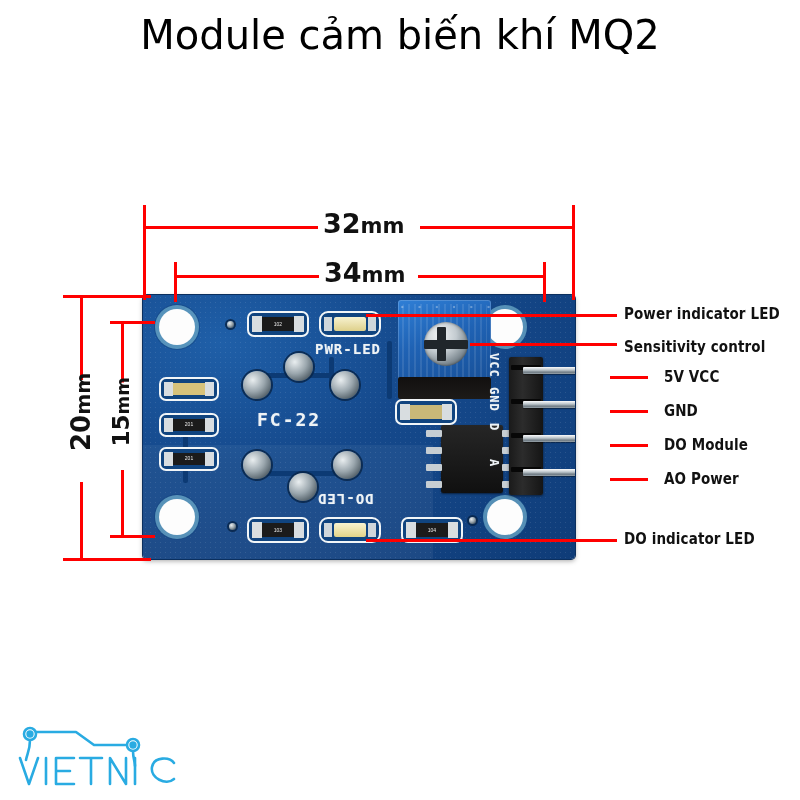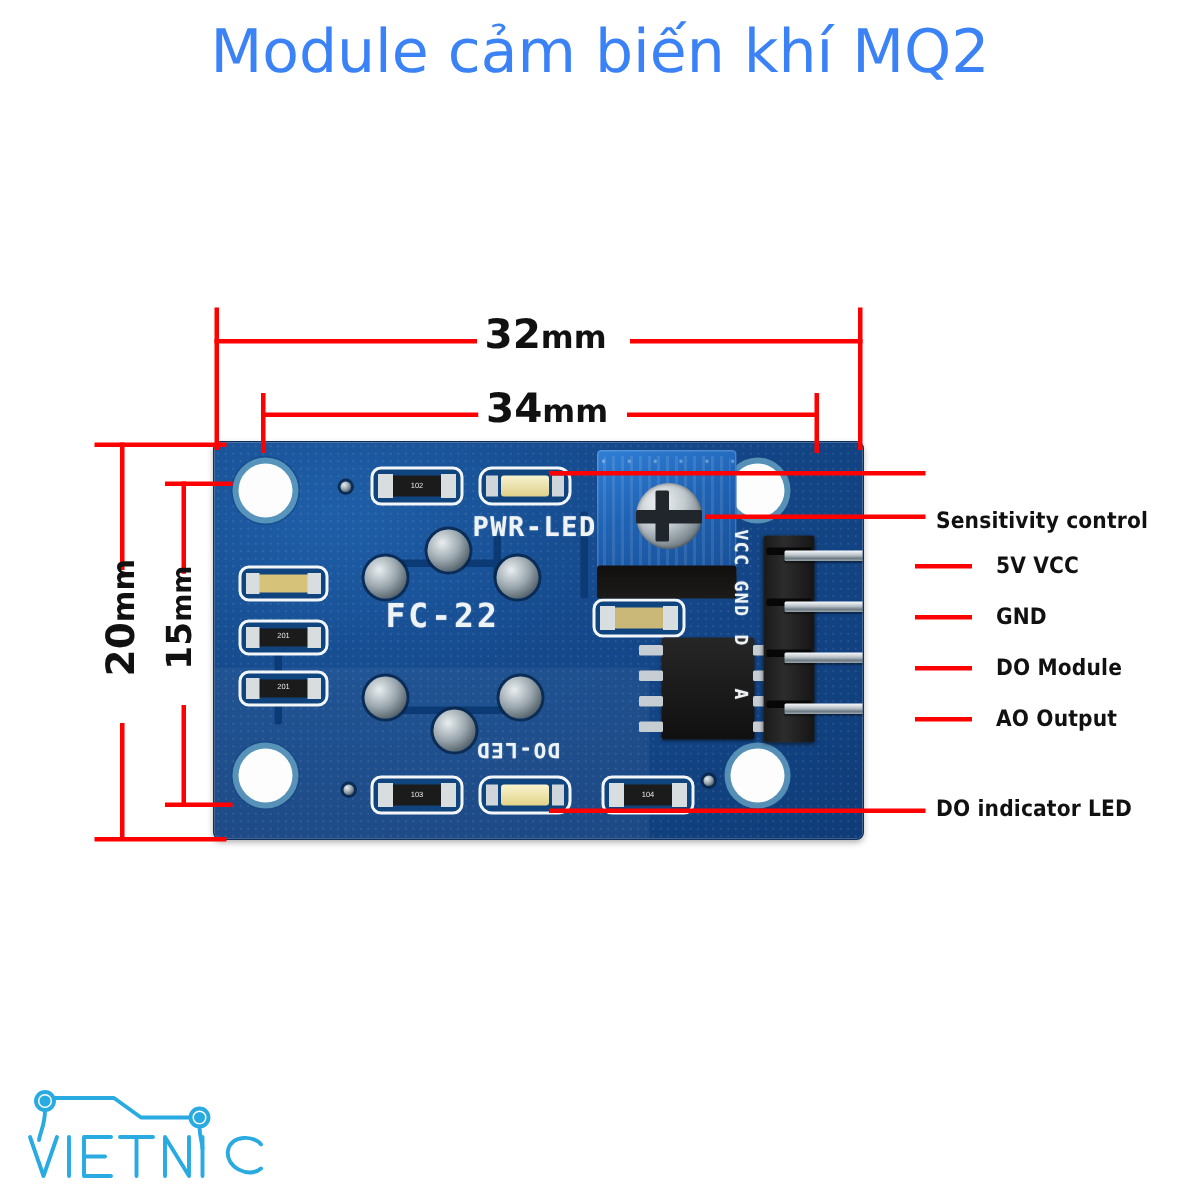--- a/index.html
+++ b/index.html
@@ -6,21 +6,21 @@
   body{
     width:800px;height:800px;background:#ffffff;
     font-family:"Liberation Sans", sans-serif;
     overflow:hidden;position:relative;
   }
   #stage{position:absolute;left:0;top:0;width:800px;height:800px;}
 
   
   #title{
     position:absolute;left:0;top:12px;width:800px;text-align:center;
-    color:#3b82f6;font-size:40px;font-weight:400;letter-spacing:0px;
+    color:#000000;font-size:40px;font-weight:400;letter-spacing:0px;
     font-family:"DejaVu Sans", sans-serif;
     white-space:nowrap;
   }
 
   
   #board{
     position:absolute;left:143px;top:295px;width:432px;height:264px;
     background:
       radial-gradient(ellipse at 18% 18%, #1f5fa8 0%, #15498c 40%, #0f3c78 100%);
     border-radius:4px;
@@ -286,22 +286,22 @@
       <div class="notch" style="top:8px;"></div>
       <div class="notch" style="top:42px;"></div>
       <div class="notch" style="top:76px;"></div>
       <div class="notch" style="top:110px;"></div>
     </div>
     <div class="hpin" style="left:380px;top:72px;"></div>
     <div class="hpin" style="left:380px;top:106px;"></div>
     <div class="hpin" style="left:380px;top:140px;"></div>
     <div class="hpin" style="left:380px;top:174px;"></div>
 
-    <div class="silk" style="left:172px;top:46px;font-size:18px;">PWR-LED</div>
-    <div class="silk" style="left:114px;top:104px;font-size:22px;letter-spacing:2px;">FC-22</div>
+    <div class="silk" style="left:172px;top:46px;font-size:14px;">PWR-LED</div>
+    <div class="silk" style="left:114px;top:114px;font-size:18px;letter-spacing:2px;">FC-22</div>
     <div class="silk flip" style="left:174px;top:196px;font-size:14px;">DO-LED</div>
 
     <div class="silk vert" style="left:358px;top:58px;font-size:12px;">VCC</div>
     <div class="silk vert" style="left:358px;top:92px;font-size:12px;">GND</div>
     <div class="silk vert" style="left:358px;top:128px;font-size:12px;">D</div>
     <div class="silk vert" style="left:358px;top:164px;font-size:12px;">A</div>
 
     <div class="silk" style="left:256px;top:6px;font-size:11px;opacity:.35;letter-spacing:2px;">· · · · · ·</div>
   </div>
 
@@ -331,35 +331,36 @@
 
   <div class="dl h" style="left:110px;top:321px;width:45px;"></div>
   <div class="dl h" style="left:110px;top:535px;width:45px;"></div>
   <div class="dl v" style="left:121px;top:321px;height:65px;"></div>
   <div class="dl v" style="left:121px;top:470px;height:67px;"></div>
   <div class="dimlabel rot" style="left:89px;top:400px;font-size:23px;width:64px;text-align:center;padding:3px 0;">
     <span>15</span><span class="unit">mm</span>
   </div>
 
   <div class="cline" style="left:366px;top:314px;width:251px;"></div>
+  <div class="callout" style="left:624px;top:305px;">Power indicator LED</div>
 
   <div class="cline" style="left:470px;top:343px;width:147px;"></div>
   <div class="callout" style="left:624px;top:338px;">Sensitivity control</div>
 
   <div class="cline" style="left:610px;top:376px;width:38px;"></div>
   <div class="callout" style="left:664px;top:368px;">5V VCC</div>
 
   <div class="cline" style="left:610px;top:410px;width:38px;"></div>
   <div class="callout" style="left:664px;top:402px;">GND</div>
 
   <div class="cline" style="left:610px;top:444px;width:38px;"></div>
   <div class="callout" style="left:664px;top:436px;">DO Module</div>
 
   <div class="cline" style="left:610px;top:478px;width:38px;"></div>
-  <div class="callout" style="left:664px;top:470px;">AO Output</div>
+  <div class="callout" style="left:664px;top:470px;">AO Power</div>
 
   <div class="cline" style="left:366px;top:539px;width:251px;"></div>
   <div class="callout" style="left:624px;top:530px;">DO indicator LED</div>
 
   <div id="logo">
     <svg width="170" height="66" viewBox="0 0 170 66">
       <g fill="none" stroke="#29abe2" stroke-width="2.6" stroke-linejoin="round" stroke-linecap="round">
         <circle cx="16" cy="12" r="6"></circle>
         <circle cx="16" cy="12" r="2.4" fill="#29abe2"></circle>
         <path d="M22 10 H62 L80 23 H112"></path>

